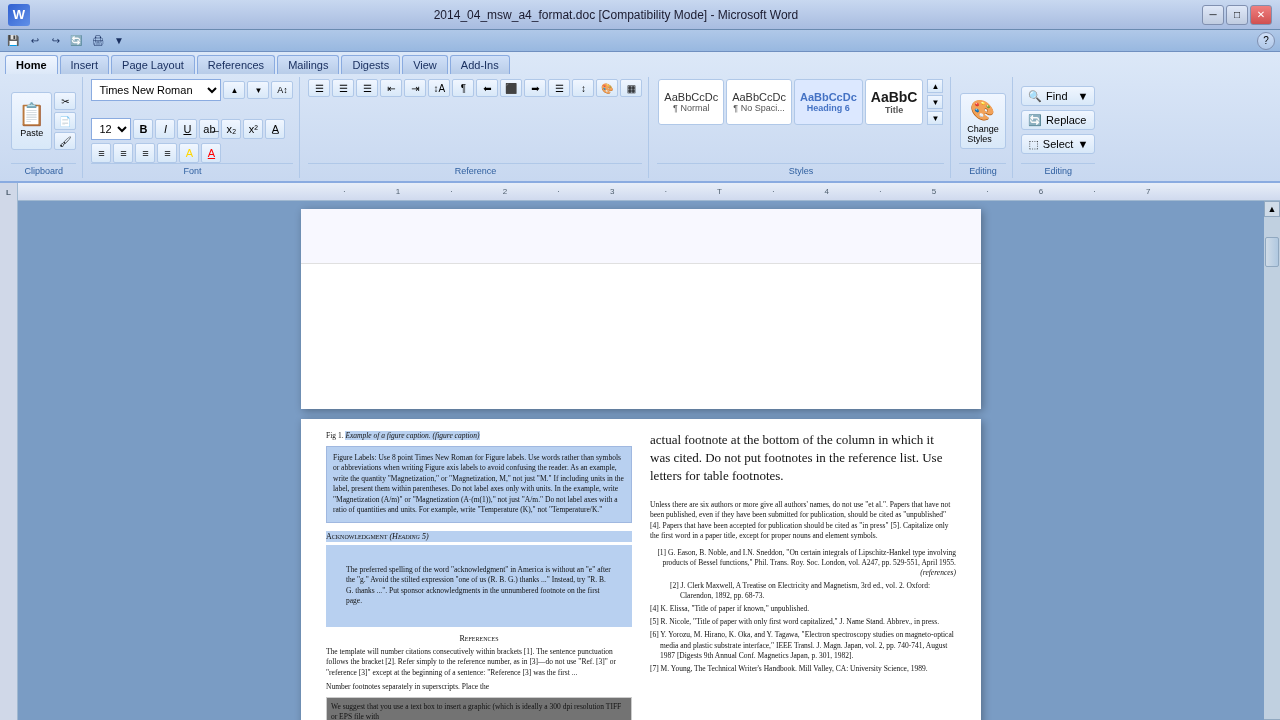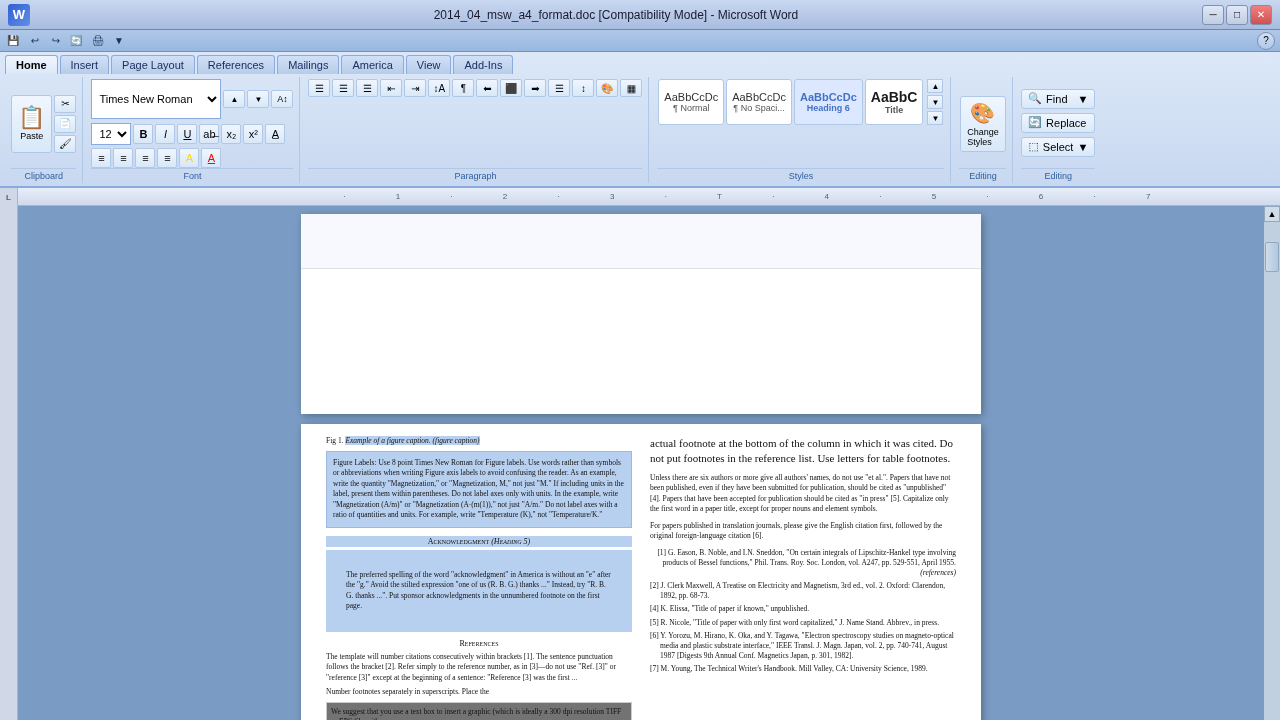--- a/index.html
+++ b/index.html
@@ -129,21 +129,21 @@
       border-radius: 2px;
       cursor: pointer;
       font-size: 10px;
       display: flex; align-items: center; justify-content: center;
     }
 
     
     #font-group { min-width: 170px; }
     .font-row { display: flex; align-items: center; gap: 2px; width: 100%; }
     .font-select {
-      width: 130px; height: 40px;
+      width: 130px; height: 22px;
       border: 1px solid #8aabe0;
       background: white;
       font-size: 11px;
       padding: 1px 3px;
     }
     .font-size-select {
       width: 40px; height: 22px;
       border: 1px solid #8aabe0;
       background: white;
       font-size: 11px;
@@ -352,21 +352,21 @@
 </div>
 
 <div id="ribbon">
 
   <div id="tabs">
     <div class="tab active">Home</div>
     <div class="tab">Insert</div>
     <div class="tab">Page Layout</div>
     <div class="tab">References</div>
     <div class="tab">Mailings</div>
-    <div class="tab">America</div>
+    <div class="tab">Digests</div>
     <div class="tab">View</div>
     <div class="tab">Add-Ins</div>
   </div>
 
   <div id="ribbon-content">
 
     <div class="ribbon-group">
       <div class="ribbon-group-content">
         <div style="display:flex;gap:2px;align-items:stretch;">
           <div class="big-btn">
@@ -386,21 +386,21 @@
     <div class="ribbon-group" id="font-group">
       <div class="ribbon-group-content">
         <div class="font-row">
           <select class="font-select">
             <option>Times New Roman</option>
           </select>
           <div class="small-btn" style="font-size:8px;">▲</div>
           <div class="small-btn" style="font-size:8px;">▼</div>
           <div class="small-btn" style="font-size:9px;">A↕</div>
         </div>
-        <div class="font-row" style="margin-top:2px;">
+        <div class="font-row" style="margin-top:15px;">
           <select class="font-size-select">
             <option>12</option>
           </select>
           <div class="font-btn" style="font-weight:bold;">B</div>
           <div class="font-btn" style="font-style:italic;">I</div>
           <div class="font-btn" style="text-decoration:underline;">U</div>
           <div class="font-btn">ab̶</div>
           <div class="font-btn">x₂</div>
           <div class="font-btn">x²</div>
           <div class="font-btn">A̲</div>
@@ -427,21 +427,21 @@
         <div class="small-btn">↕A</div>
         <div class="small-btn">¶</div>
         <div class="small-btn">⬅</div>
         <div class="small-btn">⬛</div>
         <div class="small-btn">➡</div>
         <div class="small-btn">☰</div>
         <div class="small-btn">↕</div>
         <div class="small-btn">🎨</div>
         <div class="small-btn">▦</div>
       </div>
-      <div class="ribbon-group-label">Paragraph</div>
+      <div class="ribbon-group-label">Reference</div>
     </div>
 
     <div class="ribbon-group" id="styles-group">
       <div class="ribbon-group-content row">
         <div class="style-box normal-style">
           <div style="font-size:11px; color:#333;">AaBbCcDc</div>
           <div style="font-size:9px; color:#555;">¶ Normal</div>
         </div>
         <div class="style-box nospaci-style">
           <div style="font-size:11px; color:#333;">AaBbCcDc</div>
@@ -537,39 +537,38 @@
         <div class="page" style="padding:12px 25px;font-family:'Times New Roman',Times,serif;font-size:8px;line-height:1.4;color:#111;">
           <div style="display:flex;gap:18px;">
 
             <div style="flex:1;font-size:8px;">
               <p style="font-style:italic;font-size:7.5px;margin-bottom:4px;">
                 <span style="font-style:normal;">Fig 1.</span> <span style="background:#b8d0f0;">Example of a figure caption. <em>(figure caption)</em></span>
               </p>
               <div style="background:#b8d0f0;border:1px solid #a0b8e0;padding:6px;margin-bottom:8px;font-size:7.5px;line-height:1.4;">
                 <p>Figure Labels: Use 8 point Times New Roman for Figure labels. Use words rather than symbols or abbreviations when writing Figure axis labels to avoid confusing the reader. As an example, write the quantity "Magnetization," or "Magnetization, M," not just "M." If including units in the label, present them within parentheses. Do not label axes only with units. In the example, write "Magnetization (A/m)" or "Magnetization (A⋅(m(1))," not just "A/m." Do not label axes with a ratio of quantities and units. For example, write "Temperature (K)," not "Temperature/K."</p>
               </div>
-              <p style="text-align:center;font-variant:small-caps;margin-bottom:3px;font-size:8px;background:#b8d0f0;">Acknowledgment <em>(Heading 5)</em></p>
+              <p style="text-align:left;font-variant:small-caps;margin-bottom:3px;font-size:8px;background:#b8d0f0;">Acknowledgment <em>(Heading 5)</em></p>
               <div style="background:#b8d0f0;padding:20px;font-size:7.5px;line-height:1.4;">
                 <p>The preferred spelling of the word "acknowledgment" in America is without an "e" after the "g." Avoid the stilted expression "one of us (R. B. G.) thanks ..." Instead, try "R. B. G. thanks ...". Put sponsor acknowledgments in the unnumbered footnote on the first page.</p>
               </div>
               <p style="text-align:center;font-variant:small-caps;margin:6px 0 3px;font-size:8px;">References</p>
               <p style="font-size:7.5px;line-height:1.4;margin-bottom:4px;">The template will number citations consecutively within brackets [1]. The sentence punctuation follows the bracket [2]. Refer simply to the reference number, as in [3]—do not use "Ref. [3]" or "reference [3]" except at the beginning of a sentence: "Reference [3] was the first ...</p>
               <p style="font-size:7.5px;line-height:1.4;margin-bottom:4px;font-family:Liberation Serif, serif;">Number footnotes separately in superscripts. Place the</p>
               <div style="border:1px solid #ccc;padding:4px;font-size:7.5px;background:#737373;">
                 <p>We suggest that you use a text box to insert a graphic (which is ideally a 300 dpi resolution TIFF or EPS file with</p>
               </div>
             </div>
 
             <div style="flex:1;font-size:8px;">
-              <p style="font-size:11px;line-height:1.4;margin-bottom:6px;">actual footnote at the bottom of the column in which it was cited. Do not put footnotes in the reference list. Use letters for table footnotes.</p>
+              <p style="font-size:13px;line-height:1.4;margin-bottom:14px;">actual footnote at the bottom of the column in which it was cited. Do not put footnotes in the reference list. Use letters for table footnotes.</p>
               <p style="font-size:7.5px;line-height:1.4;margin-bottom:6px;">Unless there are six authors or more give all authors' names, do not use "et al.". Papers that have not been published, even if they have been submitted for publication, should be cited as "unpublished" [4]. Papers that have been accepted for publication should be cited as "in press" [5]. Capitalize only the first word in a paper title, except for proper nouns and element symbols.</p>
-              <p style="font-size:7.5px;line-height:1.4;margin-bottom:6px;">For papers published in translation journals, please give the English citation first, followed by the original foreign-language citation [6].</p>
               <div>
                 <p style="font-size:7.5px;line-height:1.35;margin-bottom:3px;padding-left:10px;text-indent:-10px;text-align:right;">[1]  G. Eason, B. Noble, and I.N. Sneddon, "On certain integrals of Lipschitz-Hankel type involving products of Bessel functions," Phil. Trans. Roy. Soc. London, vol. A247, pp. 529-551, April 1955. <em>(references)</em></p>
-                <p style="font-size:7.5px;line-height:1.35;margin-bottom:3px;padding-left:10px;text-indent:-10px;">[2]  J. Clerk Maxwell, A Treatise on Electricity and Magnetism, 3rd ed., vol. 2. Oxford: Clarendon, 1892, pp. 68-73.</p>
+                <p style="font-size:7.5px;line-height:1.35;margin-bottom:3px;padding-left:10px;text-indent:-10px;margin-left:20px;">[2]  J. Clerk Maxwell, A Treatise on Electricity and Magnetism, 3rd ed., vol. 2. Oxford: Clarendon, 1892, pp. 68-73.</p>
                 <p style="font-size:7.5px;line-height:1.35;margin-bottom:3px;padding-left:10px;text-indent:-10px;">[4]  K. Elissa, "Title of paper if known," unpublished.</p>
                 <p style="font-size:7.5px;line-height:1.35;margin-bottom:3px;padding-left:10px;text-indent:-10px;">[5]  R. Nicole, "Title of paper with only first word capitalized," J. Name Stand. Abbrev., in press.</p>
                 <p style="font-size:7.5px;line-height:1.35;margin-bottom:3px;padding-left:10px;text-indent:-10px;">[6]  Y. Yorozu, M. Hirano, K. Oka, and Y. Tagawa, "Electron spectroscopy studies on magneto-optical media and plastic substrate interface," IEEE Transl. J. Magn. Japan, vol. 2, pp. 740-741, August 1987 [Digests 9th Annual Conf. Magnetics Japan, p. 301, 1982].</p>
                 <p style="font-size:7.5px;line-height:1.35;margin-bottom:3px;padding-left:10px;text-indent:-10px;">[7]  M. Young, The Technical Writer's Handbook. Mill Valley, CA: University Science, 1989.</p>
               </div>
             </div>
           </div>
         </div>
 
       </div>

